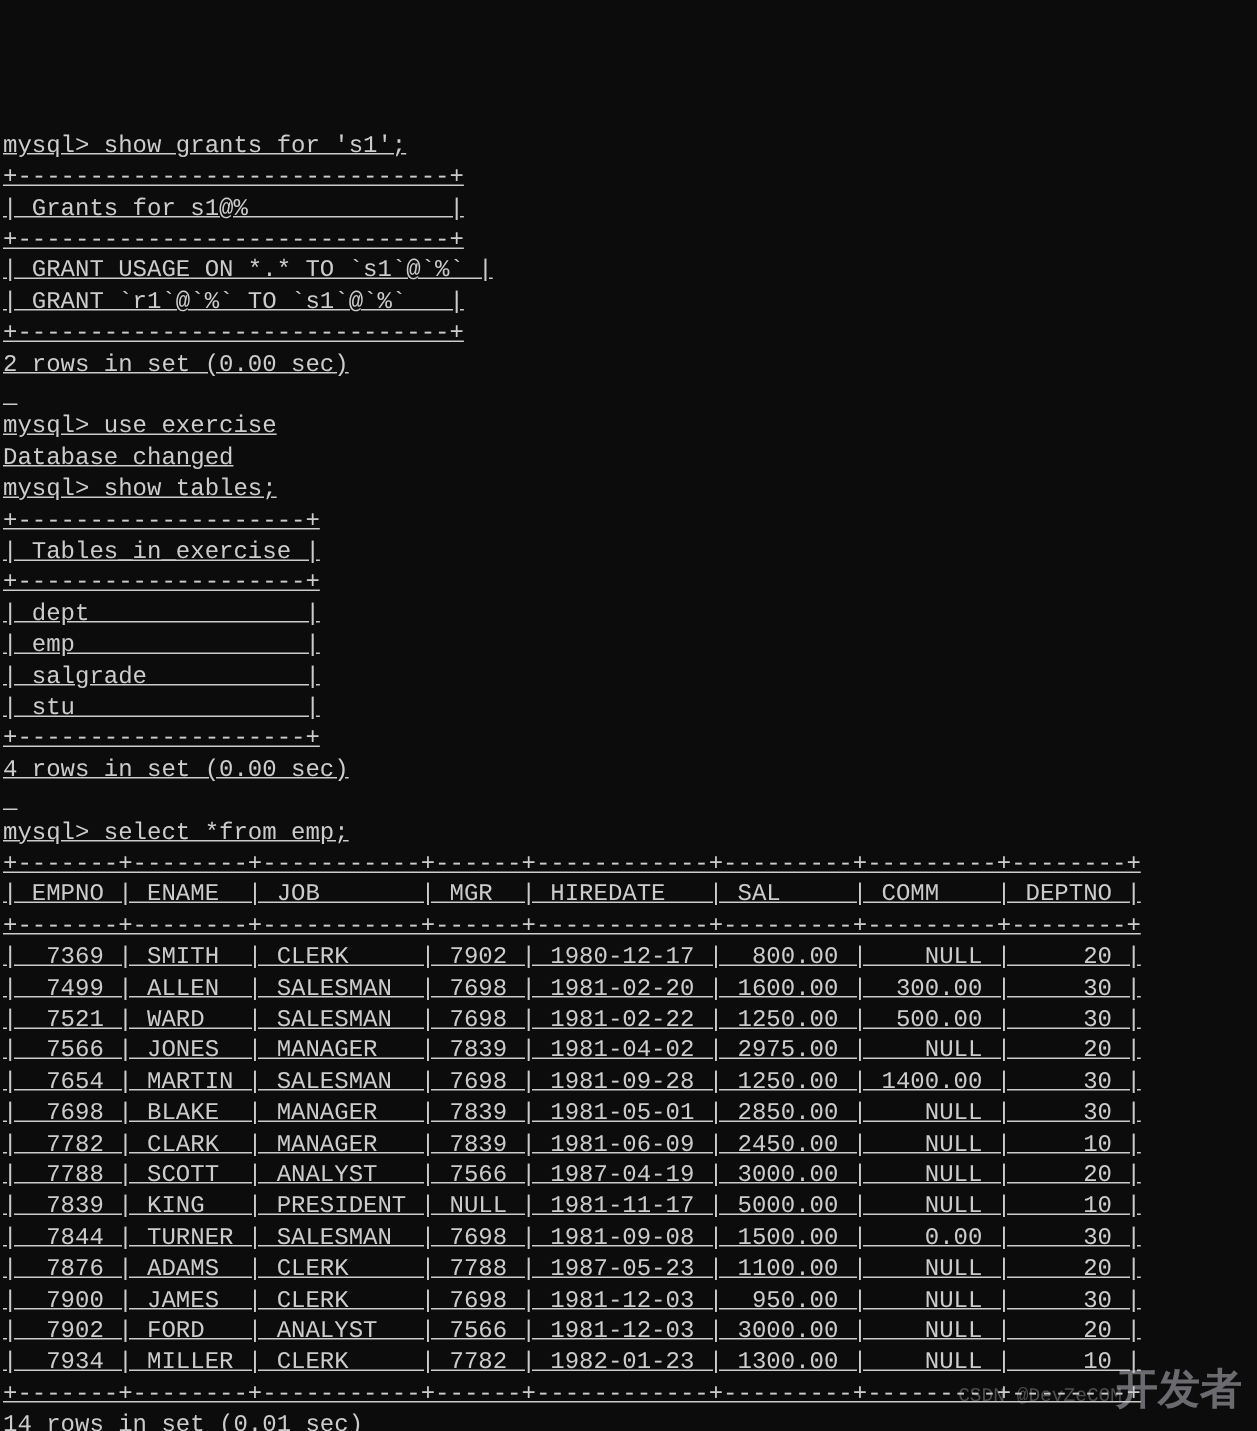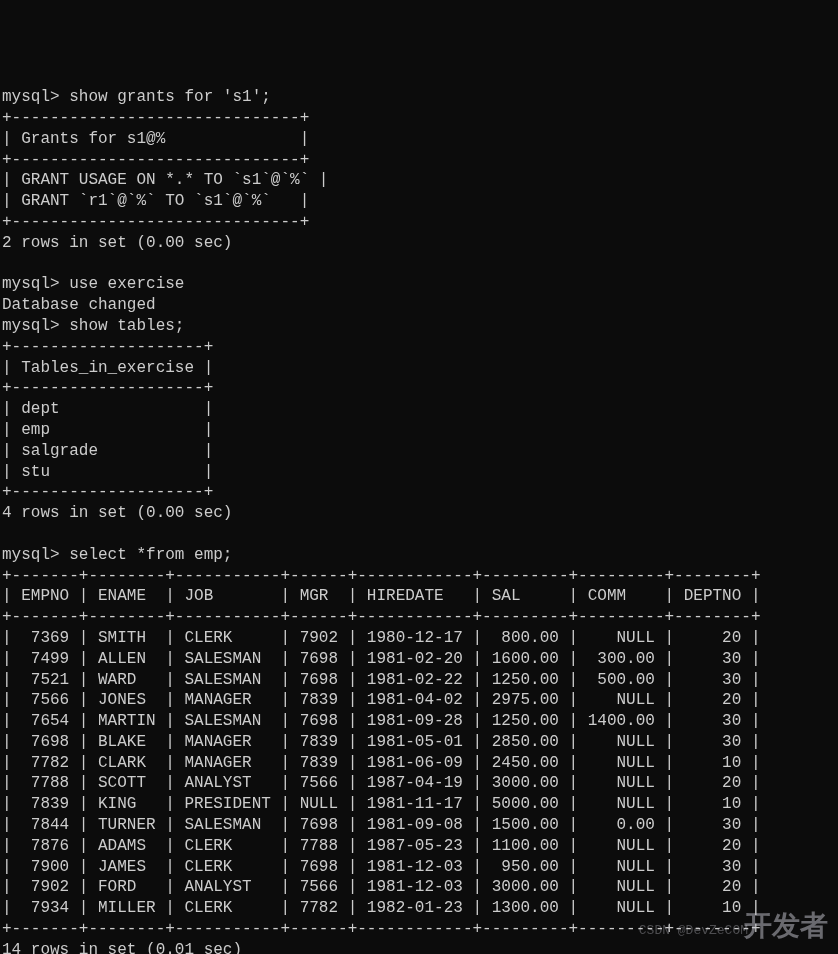--- a/index.html
+++ b/index.html
@@ -15,20 +15,21 @@
       line-height: 1.3;
       padding: 4px 2px;
       width: 838px;
       height: 954px;
       overflow: hidden;
       position: relative;
       white-space: pre;
     }
     .line {
       white-space: pre;
+      text-decoration: underline;
     }
     .watermark {
       position: absolute;
       bottom: 10px;
       right: 10px;
       font-size: 28px;
       font-weight: bold;
       color: rgba(200,200,210,0.5);
       font-family: SimHei, "Microsoft YaHei", sans-serif;
       pointer-events: none;

